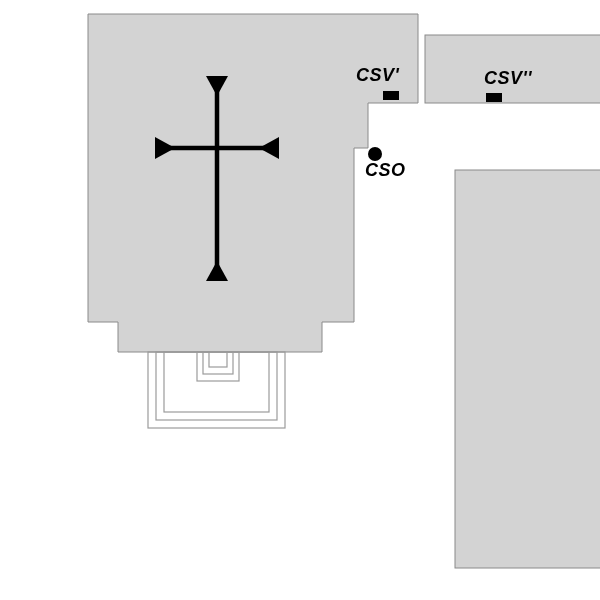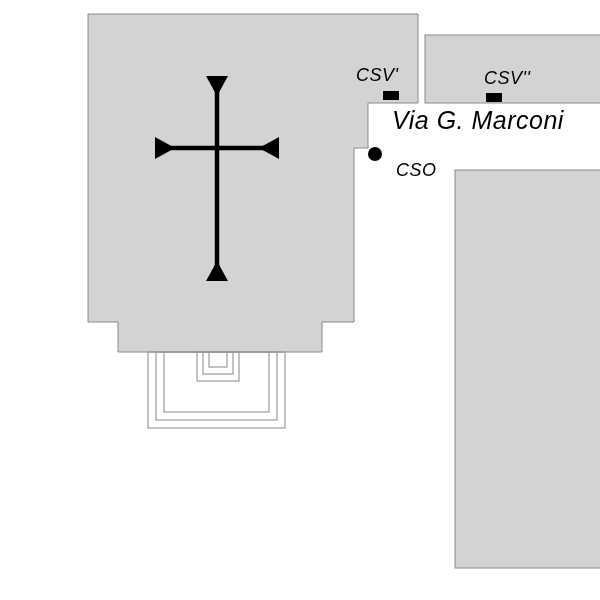--- a/index.html
+++ b/index.html
@@ -22,27 +22,27 @@
   }
   .label {
     position: absolute;
     color: #000000;
     font-style: italic;
     white-space: nowrap;
     line-height: 1;
     user-select: none;
   }
   .station {
-    font-weight: normal;
+    font-weight: bold;
     font-size: 18px;
     letter-spacing: 0.5px;
   }
   #label-csv1 { left: 356px; top: 66px; }
   #label-csv2 { left: 484px; top: 69px; }
-  #label-cso  { left: 396px; top: 161px; }
+  #label-cso  { left: 365px; top: 161px; }
   #label-street {
     left: 392px;
     top: 108px;
     font-size: 25px;
     letter-spacing: 0.5px;
   }
 </style>
 </head>
 <body>
 
@@ -78,15 +78,14 @@
     <rect x="486" y="93" width="16" height="9" stroke="none" fill="#000000"></rect>
     <circle cx="375" cy="154" r="7" stroke="none" fill="#000000"></circle>
   </svg>
 
   <span id="label-csv1" class="label station">CSV'</span>
 
   <span id="label-csv2" class="label station">CSV''</span>
 
   <span id="label-cso" class="label station">CSO</span>
 
-  <span id="label-street" class="label">Via G. Marconi</span>
 
 </div>
 
 </body></html>

